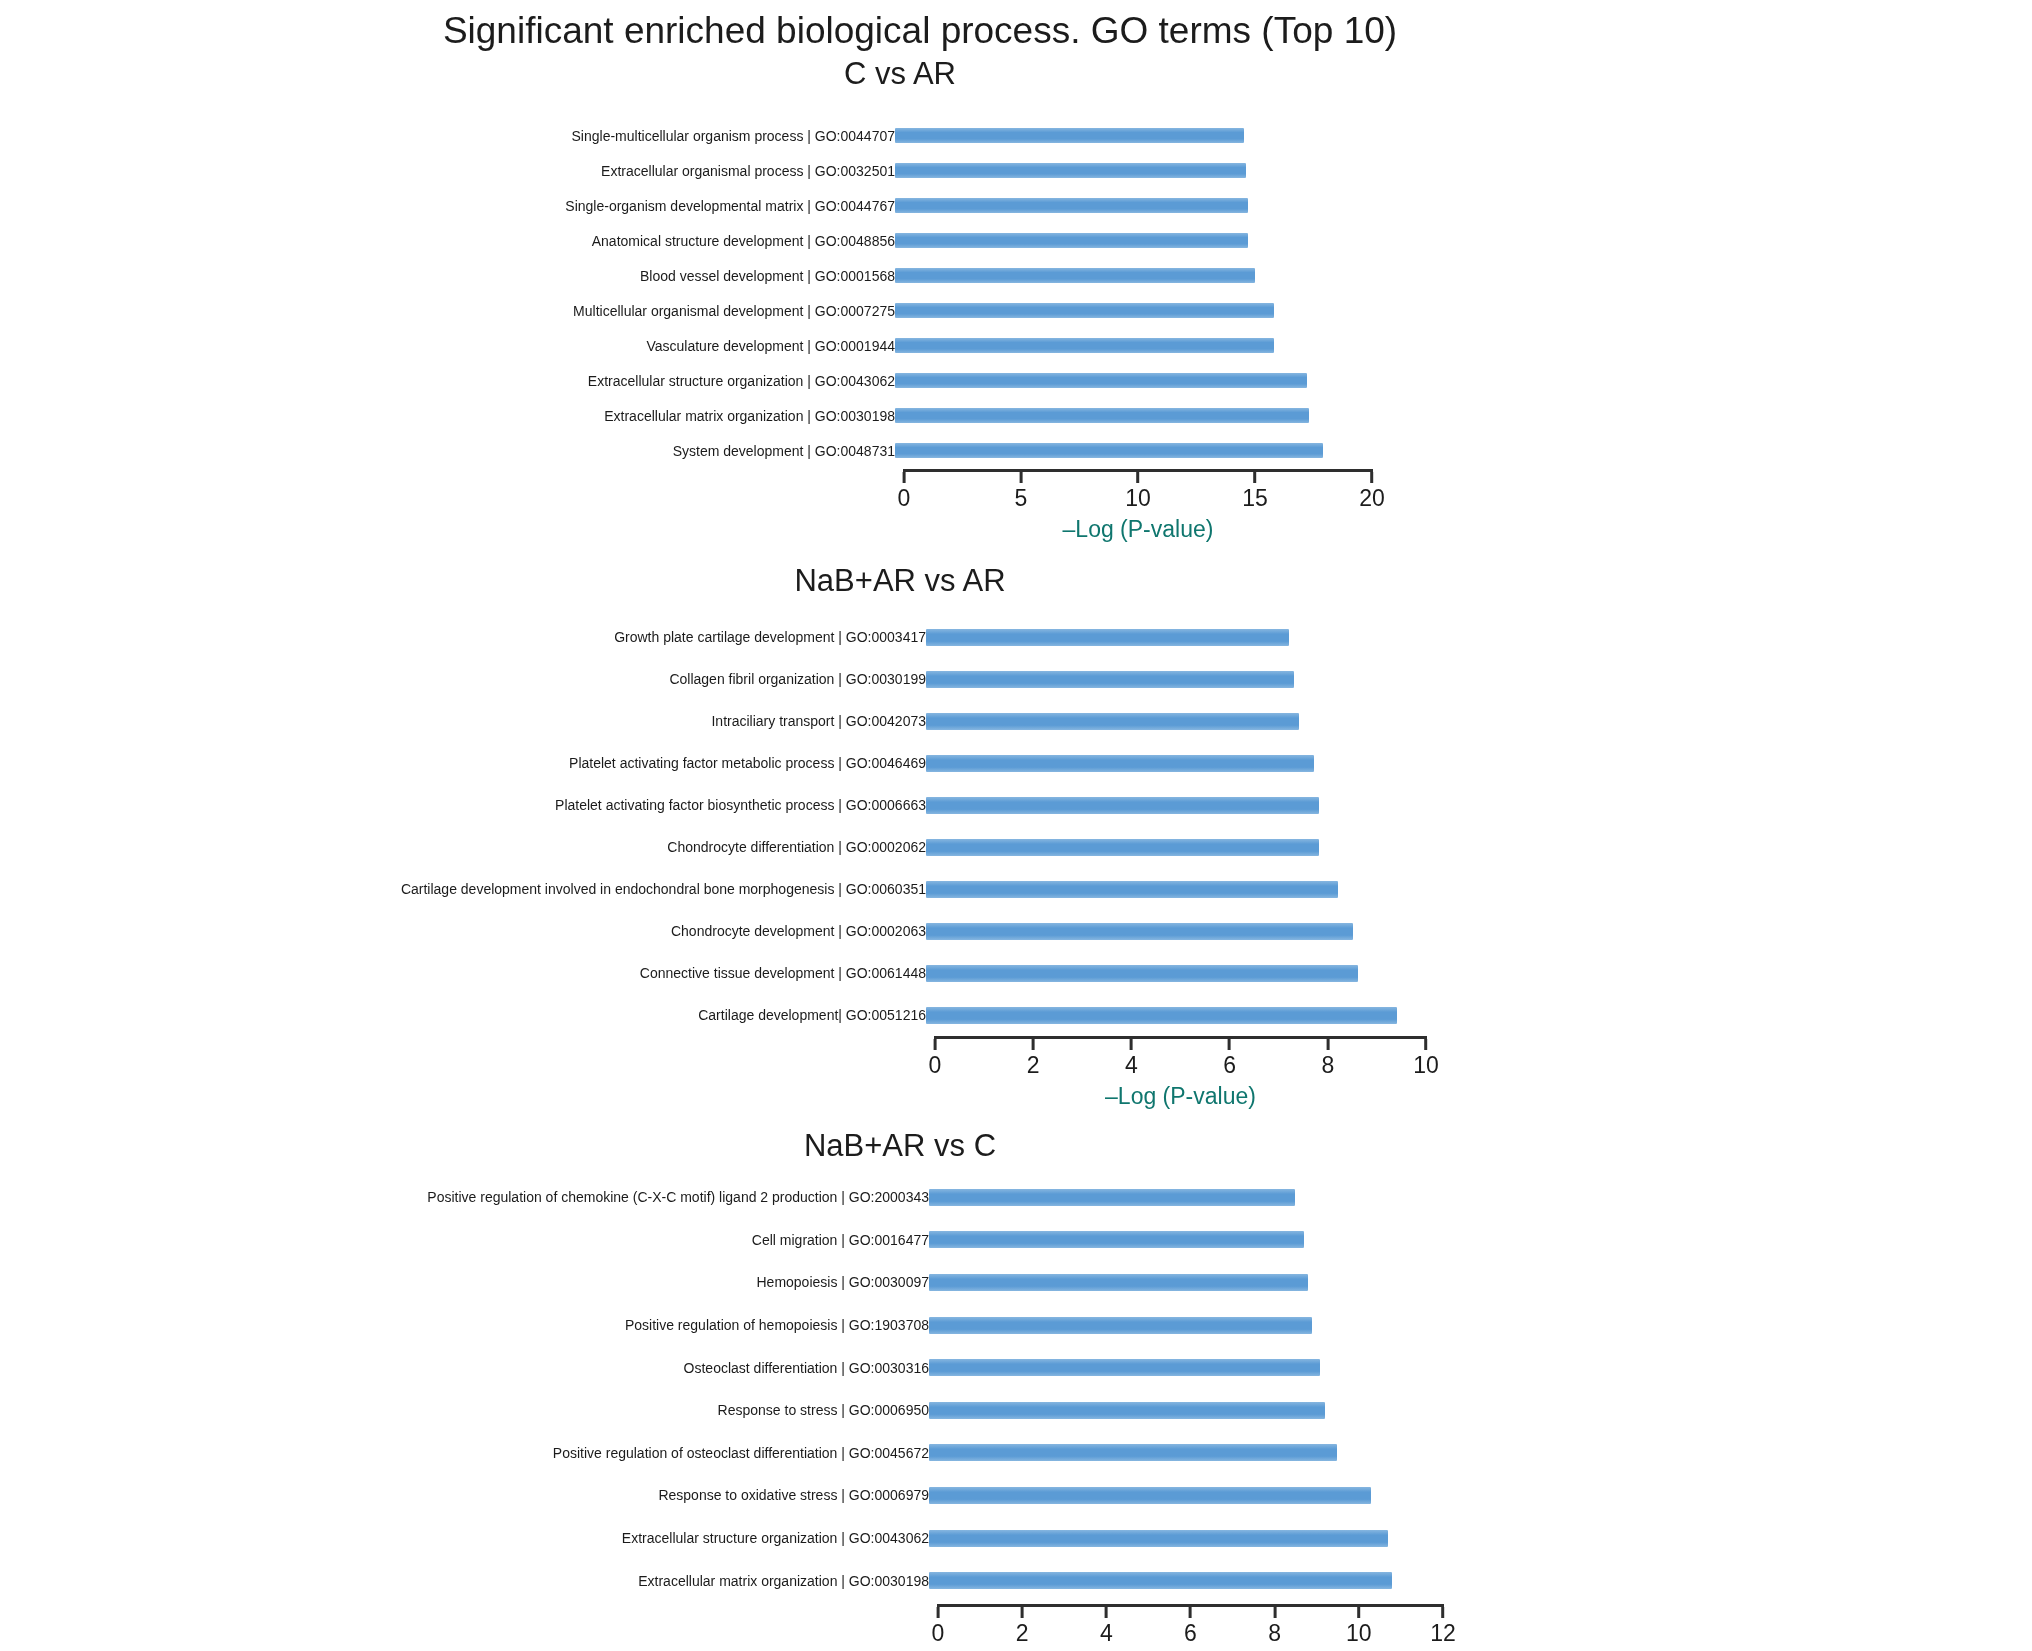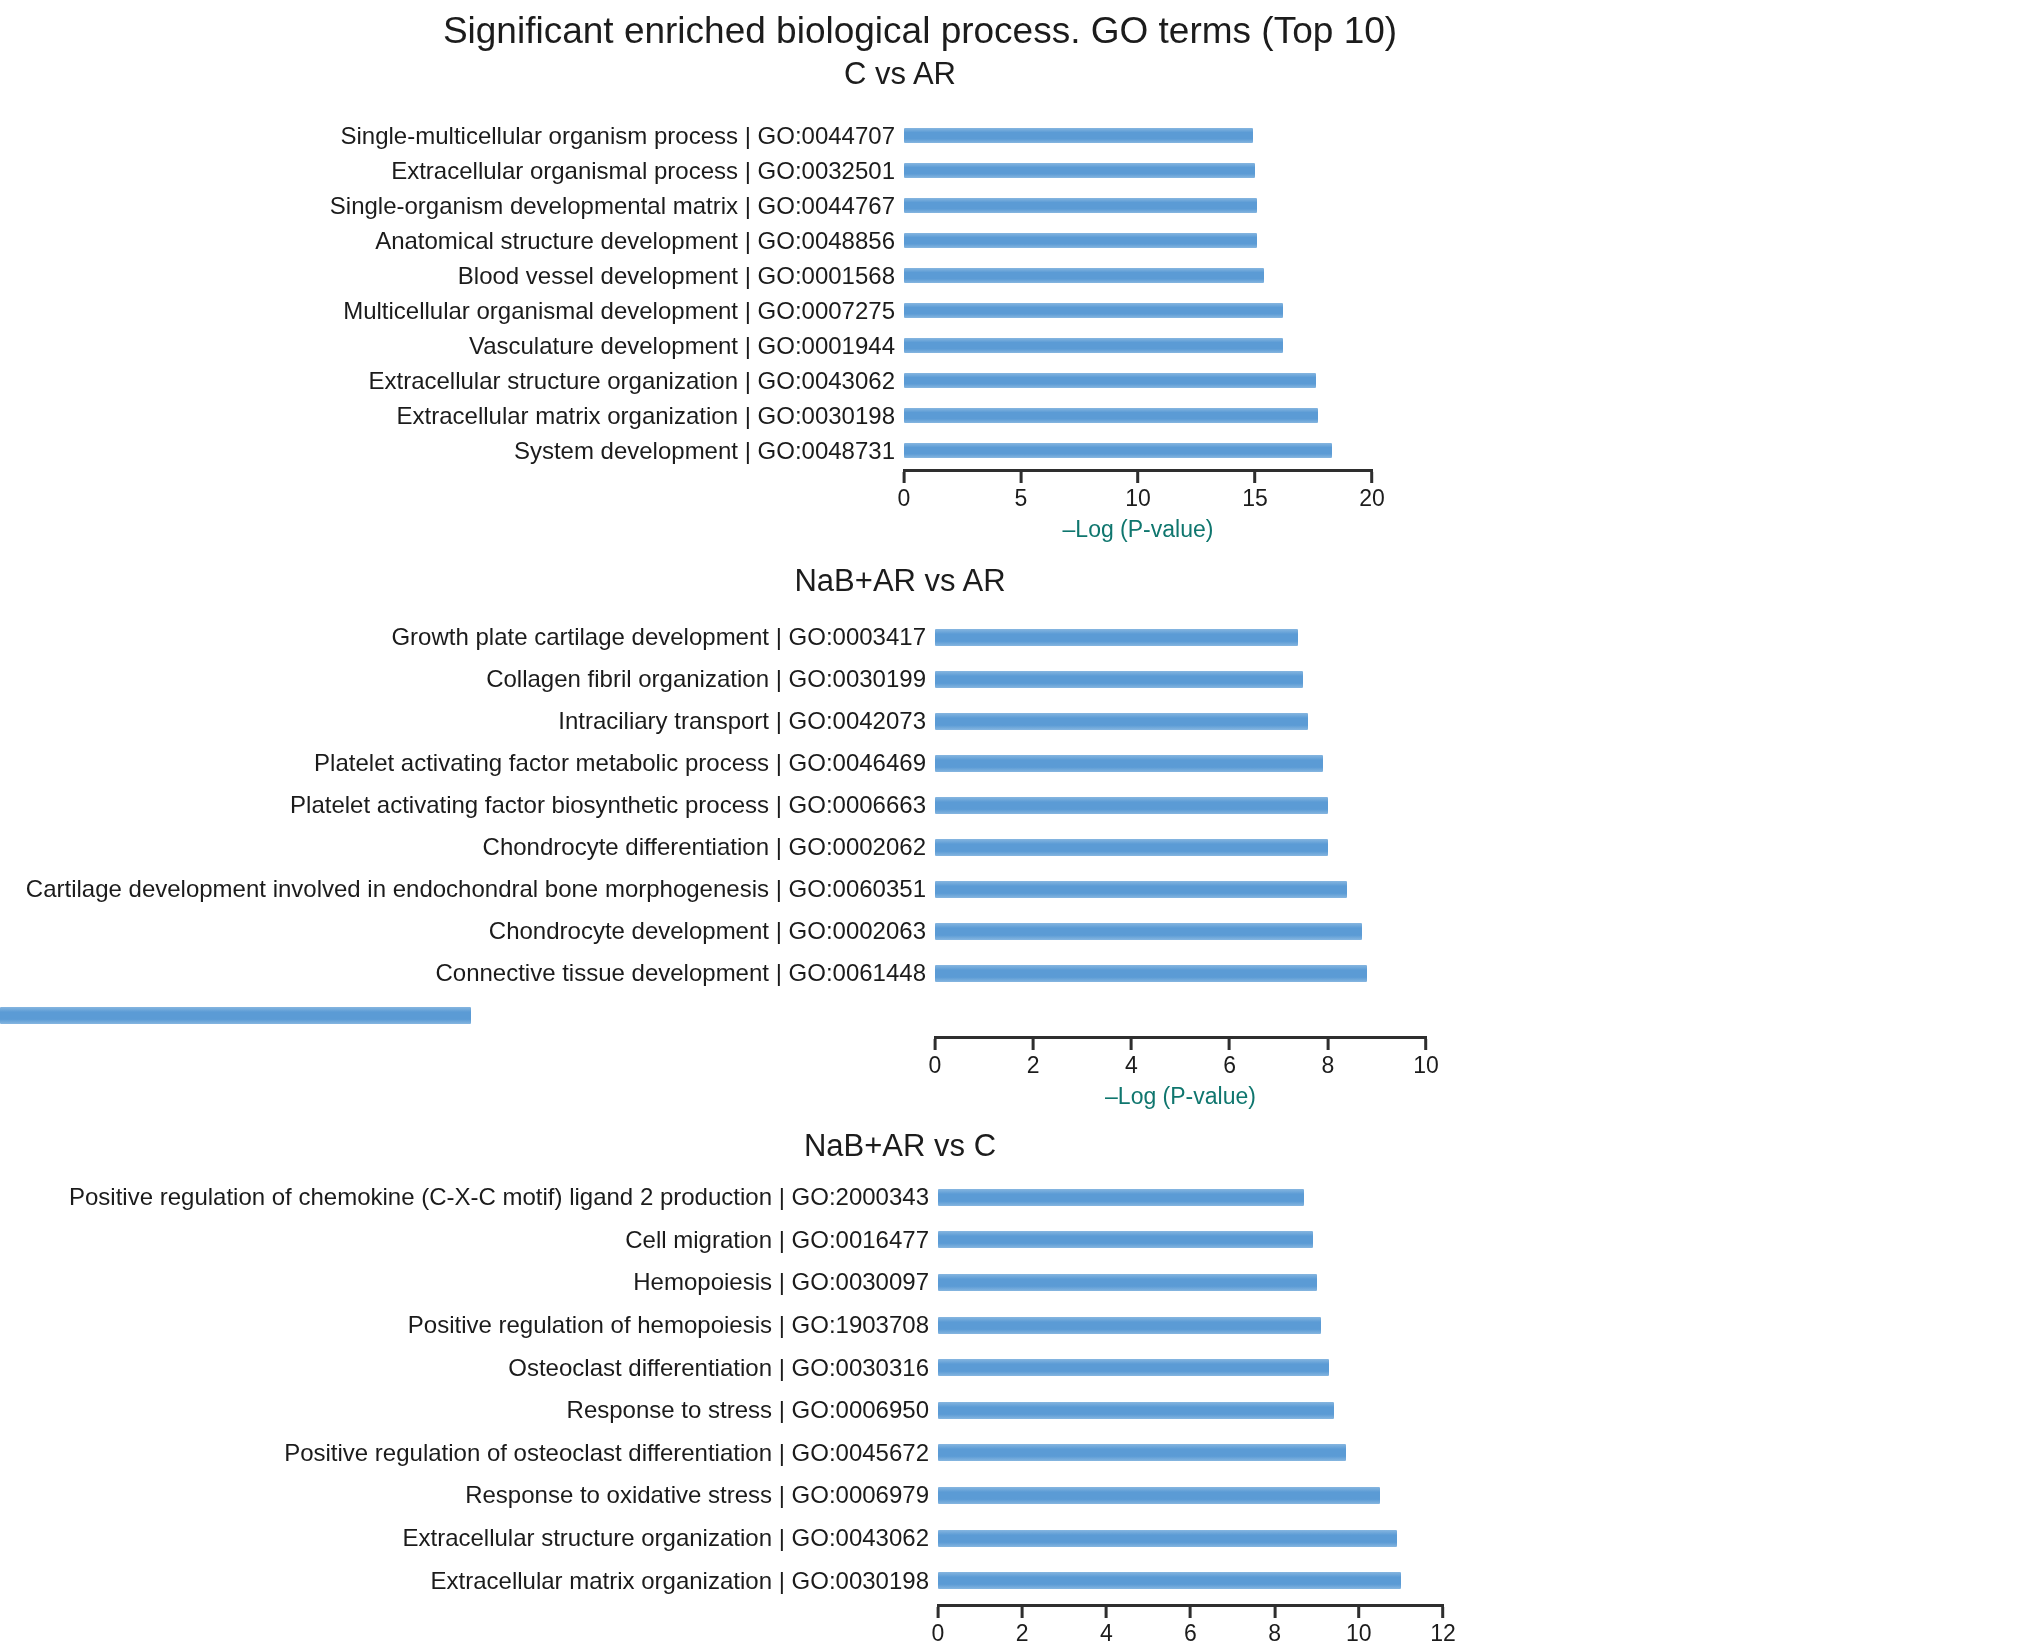--- a/index.html
+++ b/index.html
@@ -24,22 +24,22 @@
   .c1 .chart-title{top:563px;}
   .c2 .chart-title{top:1128px;}
 
   .c0{--rows-top:118px;--pitch:35px;--bar-h:15px;--plot-x:904px;--plot-w:468px;--axis-top:469px;}
   .c1{--rows-top:616px;--pitch:42px;--bar-h:17px;--plot-x:935px;--plot-w:491px;--axis-top:1036px;}
   .c2{--rows-top:1176px;--pitch:42.6px;--bar-h:17px;--plot-x:938px;--plot-w:505px;--axis-top:1604px;}
 
   .rows{position:absolute;top:var(--rows-top);left:0;right:0;}
   .row{height:var(--pitch);display:flex;align-items:center;}
   .bar-label{
-    flex:none;width:calc(var(--plot-x) - 9px);padding-right:9px;
-    text-align:right;font-size:24px;white-space:nowrap;color:#1b1b1b;
+    flex:none;width:calc(var(--plot-x) - 9px);
+    text-align:right;font-size:14px;white-space:nowrap;color:#1b1b1b;
   }
   .bar-area{flex:none;width:var(--plot-w);height:var(--bar-h);position:relative;}
   .bar{
     height:100%;
     background:linear-gradient(180deg,#86b6e0 0%,#5b9bd5 30%,#5b9bd5 72%,#86b6e0 100%);
     border-radius:1px;
   }
 
   .axis{position:absolute;top:var(--axis-top);left:var(--plot-x);width:var(--plot-w);height:90px;}
   .axis-line{position:absolute;top:0;left:-1px;right:-1px;border-top:3px solid #2e2e2e;}
@@ -195,20 +195,21 @@
             <div class="bar" style="width: 87%;"></div>
           </div>
         </div>
         <div class="row">
           <div class="bar-label">Connective tissue development | GO:0061448</div>
           <div class="bar-area">
             <div class="bar" style="width: 88%;"></div>
           </div>
         </div>
         <div class="row">
+          <div class="bar-label">Cartilage development| GO:0051216</div>
           <div class="bar-area">
             <div class="bar" style="width: 96%;"></div>
           </div>
         </div>
       </div>
     <div class="axis">
       <div class="axis-line"></div>
       <div class="xlabel">–Log (P-value)</div>
     <div class="tick" style="left: 0%;">
           <div class="tick-mark"></div>

